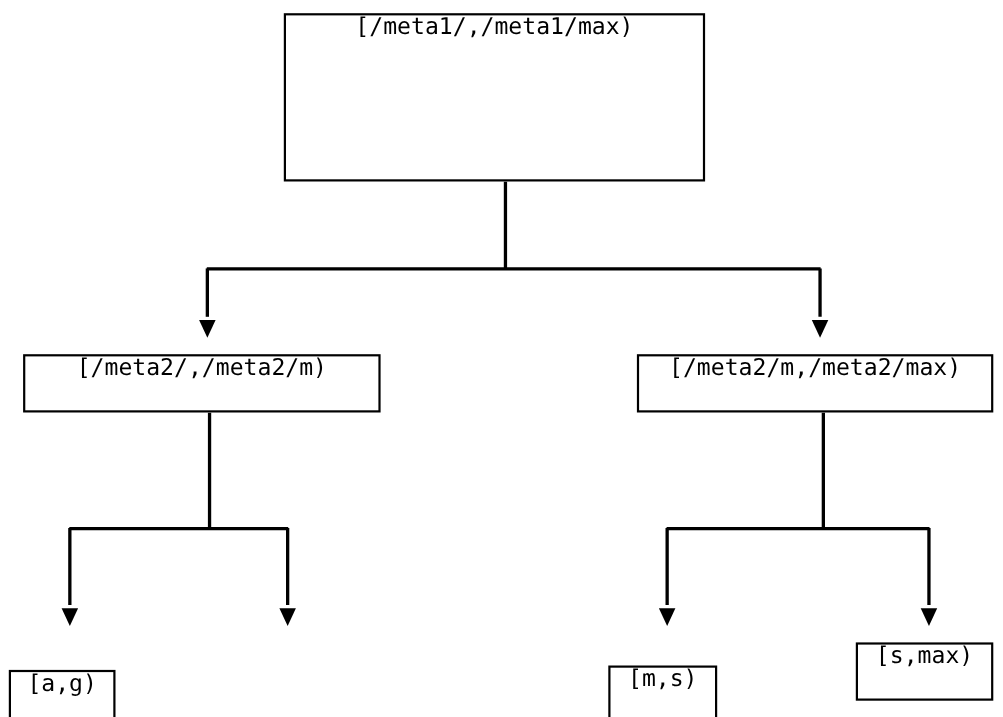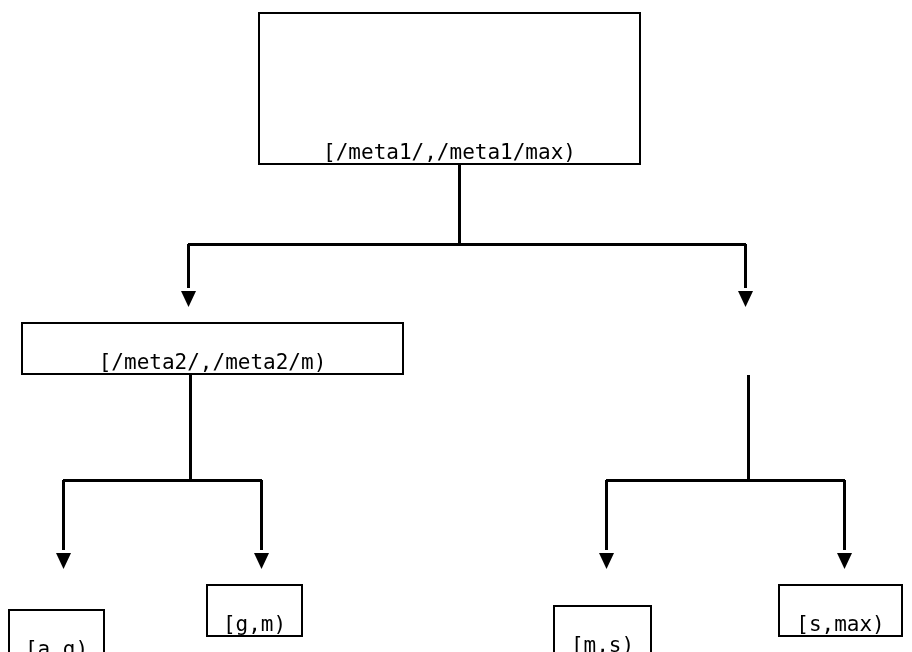--- a/index.html
+++ b/index.html
@@ -24,34 +24,34 @@
     width: 912px;
     height: 652px;
     pointer-events: none;
   }
   .node {
     position: absolute;
     box-sizing: border-box;
     border: 2px solid #000000;
     background: #ffffff;
     display: flex;
-    align-items: flex-end;
+    align-items: flex-start;
     justify-content: center;
     color: #000000;
   }
   .node-label {
     font-family: "DejaVu Sans Mono", monospace;
     font-size: 21px;
     line-height: 1;
     letter-spacing: 0px;
     white-space: pre;
     color: #000000;
   }
   .node-root  { left: 258px; top: 12px;  width: 383px; height: 153px; }
-  .node-midl  { left: 21px;  top: 322px; width: 383px; height: 53px; }
+  .node-midl  { left: 21px;  top: 322px; width: 325px; height: 53px; }
   .node-midr  { left: 579px; top: 322px; width: 324px; height: 53px; }
   .node-lf1   { left: 8px;   top: 584px; width: 97px;  height: 53px; margin-top: 25px; }
   .node-lf2   { left: 206px; top: 584px; width: 97px;  height: 53px; }
   .node-lf3   { left: 553px; top: 605px; width: 99px;  height: 53px; }
   .node-lf4   { left: 778px; top: 584px; width: 125px; height: 53px; }
 </style>
 </head>
 <body>
 
 <div id="canvas">
@@ -87,28 +87,28 @@
   </svg>
 
   <div class="node node-root">
     <span class="node-label">[/meta1/,/meta1/max)</span>
   </div>
 
   <div class="node node-midl">
     <span class="node-label">[/meta2/,/meta2/m)</span>
   </div>
 
+  <div class="node node-midr">
+    <span class="node-label">[/meta2/m,/meta2/max)</span>
+  </div>
 
   <div class="node node-lf1">
     <span class="node-label">[a,g)</span>
   </div>
 
-  <div class="node node-lf2">
-    <span class="node-label">[g,m)</span>
-  </div>
 
   <div class="node node-lf3">
     <span class="node-label">[m,s)</span>
   </div>
 
   <div class="node node-lf4">
     <span class="node-label">[s,max)</span>
   </div>
 
 </div>

